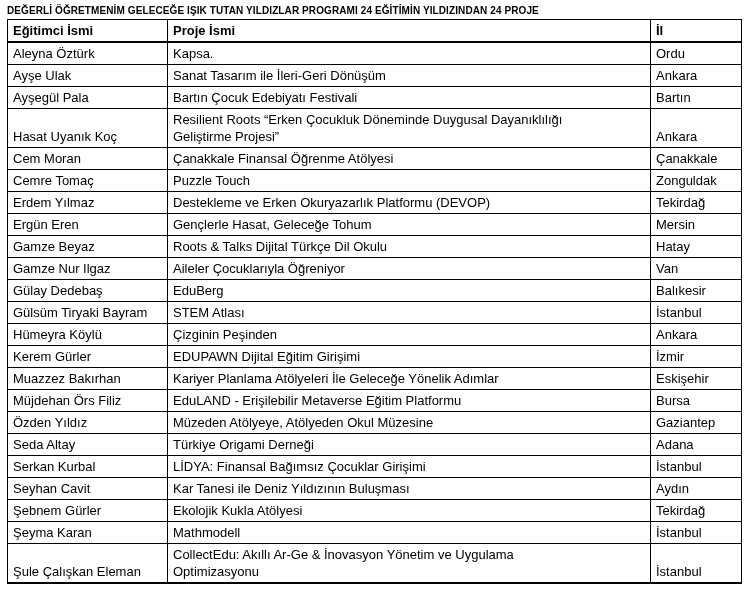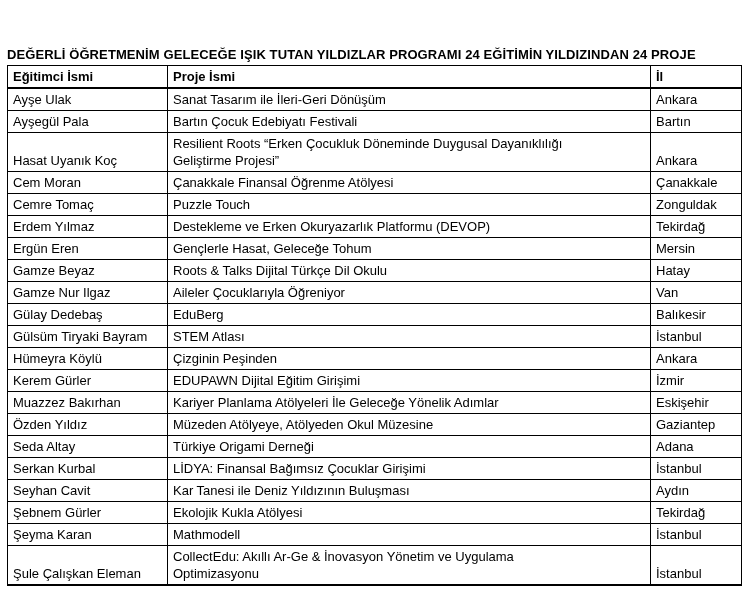--- a/index.html
+++ b/index.html
@@ -8,26 +8,25 @@
     background: #ffffff;
   }
   body {
     width: 750px;
     height: 616px;
     font-family: "Liberation Sans", "DejaVu Sans", sans-serif;
     color: #000000;
     overflow: hidden;
   }
   .page-title {
-    font-size: 13px;
+    font-size: 10px;
     font-weight: 700;
     letter-spacing: 0.1px;
     padding: 5px 0 3px 7px;
     white-space: nowrap;
-    margin-top: 42px;
   }
   table.projects {
     border-collapse: collapse;
     table-layout: fixed;
     margin-left: 7px;
     width: 734px;
     border: 1px solid #000000;
     border-bottom-width: 2px;
   }
   col.c-educator { width: 160px; }
@@ -65,20 +64,25 @@
     <col class="c-city">
   </colgroup>
   <thead>
     <tr>
       <th>Eğitimci İsmi</th>
       <th>Proje İsmi</th>
       <th>İl</th>
     </tr>
   </thead>
   <tbody>
+      <tr>
+        <td>Aleyna Öztürk</td>
+        <td class="project-cell">Kapsa.</td>
+        <td>Ordu</td>
+      </tr>
       <tr>
         <td>Ayşe Ulak</td>
         <td class="project-cell">Sanat Tasarım ile İleri-Geri Dönüşüm</td>
         <td>Ankara</td>
       </tr>
       <tr>
         <td>Ayşegül Pala</td>
         <td class="project-cell">Bartın Çocuk Edebiyatı Festivali</td>
         <td>Bartın</td>
       </tr>
@@ -137,20 +141,25 @@
         <td>Kerem Gürler</td>
         <td class="project-cell">EDUPAWN Dijital Eğitim Girişimi</td>
         <td>İzmir</td>
       </tr>
       <tr>
         <td>Muazzez Bakırhan</td>
         <td class="project-cell">Kariyer Planlama Atölyeleri İle Geleceğe Yönelik Adımlar</td>
         <td>Eskişehir</td>
       </tr>
       <tr>
+        <td>Müjdehan Örs Filiz</td>
+        <td class="project-cell">EduLAND - Erişilebilir Metaverse Eğitim Platformu</td>
+        <td>Bursa</td>
+      </tr>
+      <tr>
         <td>Özden Yıldız</td>
         <td class="project-cell">Müzeden Atölyeye, Atölyeden Okul Müzesine</td>
         <td>Gaziantep</td>
       </tr>
       <tr>
         <td>Seda Altay</td>
         <td class="project-cell">Türkiye Origami Derneği</td>
         <td>Adana</td>
       </tr>
       <tr>

